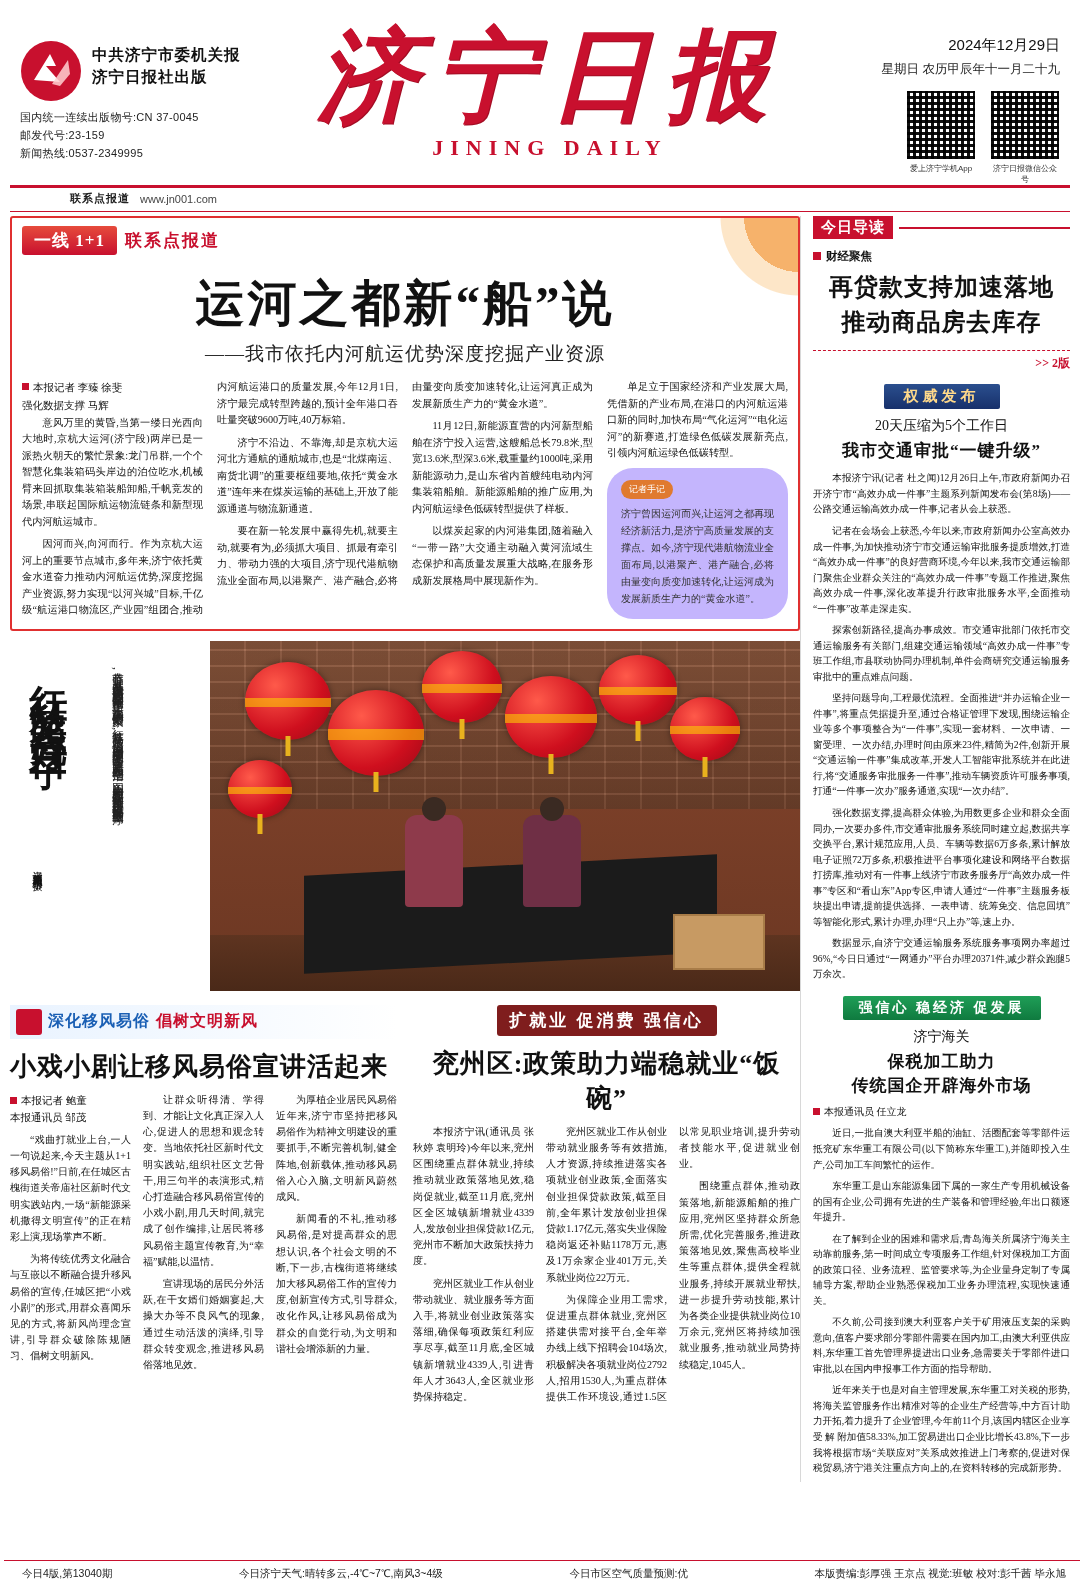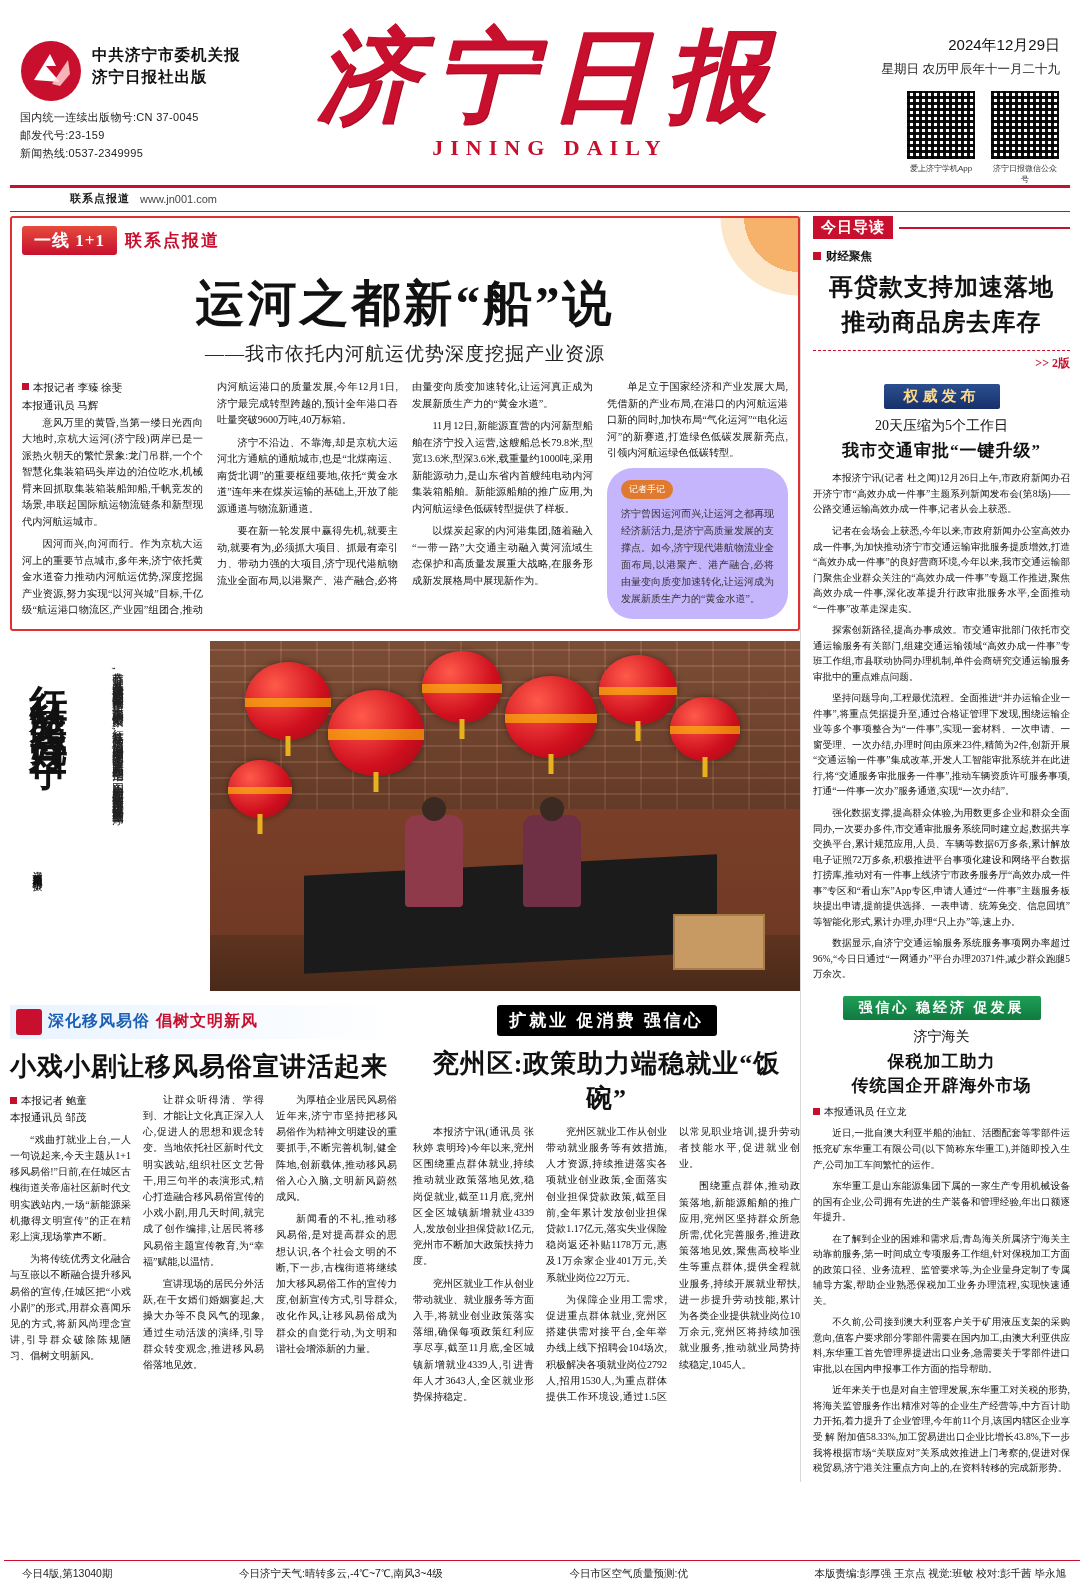--- a/index.html
+++ b/index.html
@@ -104,21 +104,21 @@
   .bottom-row { display:flex; margin-top:14px; gap:16px; }
   .bot-col { width:50%; }
   .banner-civil { display:flex; align-items:center; gap:6px; background:linear-gradient(90deg,#e9f3ff,#ffffff); padding:4px 6px; }
   .banner-civil .ic { width:26px; height:26px; background:#c8102e; border-radius:3px; }
   .banner-civil .t1 { font-size:16px; font-weight:bold; color:#1a5fb4; letter-spacing:1px; }
   .banner-civil .t2 { font-size:16px; font-weight:bold; color:#c8102e; letter-spacing:1px; }
   .bot-title { font-size:26px; font-weight:bold; margin:10px 0 8px 0; letter-spacing:1px; }
   .bot-byline { font-size:10.5px; margin-bottom:6px; }
   .bot-cols { column-count:3; column-gap:12px; font-size:10px; line-height:1.62; text-align:justify; }
   .bot-cols p { margin:0 0 6px 0; text-indent:2em; }
-  .pill-red { display:block; width:220px; margin:0 auto; background:#000000; color:#fff; text-align:center; font-size:17px; font-weight:bold; letter-spacing:3px; padding:4px 0; border-radius:3px; }
+  .pill-red { display:block; width:220px; margin:0 auto; background:#7f1d1d; color:#fff; text-align:center; font-size:17px; font-weight:bold; letter-spacing:3px; padding:4px 0; border-radius:3px; }
   .bot-title-c { text-align:center; }
 
   
   .rc-head { display:flex; align-items:center; gap:6px; }
   .rc-head .label { background:#c8102e; color:#fff; font-size:15px; font-weight:bold; padding:2px 8px; letter-spacing:1px; }
   .rc-head .line { flex:1; height:2px; background:#c8102e; }
   .rc-sect { font-size:11.5px; font-weight:bold; margin:10px 0 6px 0; }
   .rc-sect .sq { display:inline-block; width:8px; height:8px; background:#c8102e; margin-right:5px; }
   .rc-bigline { font-size:24px; font-weight:bold; text-align:center; line-height:1.45; letter-spacing:1px; }
   .dashed { border-top:1px dashed #c8102e; margin:10px 0 4px 0; }
@@ -202,21 +202,21 @@
         <div class="tag-row">
           <span class="tag-1">一线 1+1</span>
           <span class="tag-2">联系点报道</span>
         </div>
         <div class="lead-title">运河之都新“船”说</div>
         <div class="lead-sub">——我市依托内河航运优势深度挖掘产业资源</div>
 
         <div class="lead-cols">
           <div class="byline">
             <div><span class="sq"></span><span>本报记者 李臻 徐斐</span></div>
-            <div><span>本报通讯员 马辉</span></div>
+            <div><span>强化数据支撑 马辉</span></div>
           </div>
           <p>意风万里的黄昏,当第一缕日光西向大地时,京杭大运河(济宁段)两岸已是一派热火朝天的繁忙景象:龙门吊群,一个个智慧化集装箱码头岸边的泊位吃水,机械臂来回抓取集装箱装船卸船,千帆竞发的场景,串联起国际航运物流链条和新型现代内河航运城市。</p>
           <p>因河而兴,向河而行。作为京杭大运河上的重要节点城市,多年来,济宁依托黄金水道奋力推动内河航运优势,深度挖掘产业资源,努力实现“以河兴城”目标,千亿级“航运港口物流区,产业园”组团合,推动内河航运港口的质量发展,今年12月1日,济宁最完成转型跨越的,预计全年港口吞吐量突破9600万吨,40万标箱。</p>
           <p>济宁不沿边、不靠海,却是京杭大运河北方通航的通航城市,也是“北煤南运、南货北调”的重要枢纽要地,依托“黄金水道”连年来在煤炭运输的基础上,开放了能源通道与物流新通道。</p>
           <p>要在新一轮发展中赢得先机,就要主动,就要有为,必须抓大项目、抓最有牵引力、带动力强的大项目,济宁现代港航物流业全面布局,以港聚产、港产融合,必将由量变向质变加速转化,让运河真正成为发展新质生产力的“黄金水道”。</p>
           <p>11月12日,新能源直营的内河新型船舶在济宁投入运营,这艘船总长79.8米,型宽13.6米,型深3.6米,载重量约1000吨,采用新能源动力,是山东省内首艘纯电动内河集装箱船舶。新能源船舶的推广应用,为内河航运绿色低碳转型提供了样板。</p>
           <p>以煤炭起家的内河港集团,随着融入“一带一路”大交通主动融入黄河流域生态保护和高质量发展重大战略,在服务形成新发展格局中展现新作为。</p>
           <p>单足立于国家经济和产业发展大局,凭借新的产业布局,在港口的内河航运港口新的同时,加快布局“气化运河”“电化运河”的新赛道,打造绿色低碳发展新亮点,引领内河航运绿色低碳转型。</p>
           <div class="pullquote">
             <span class="pq-badge">记者手记</span>

